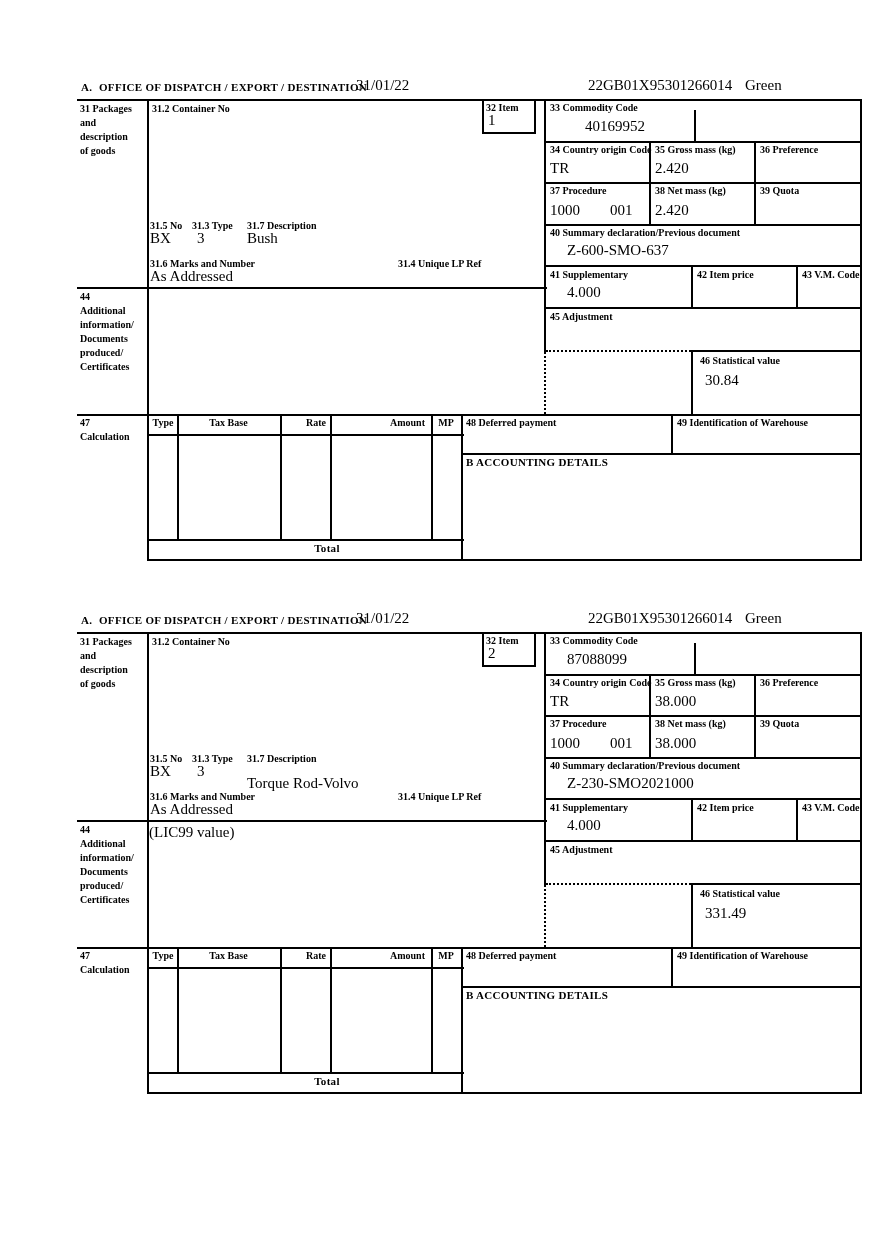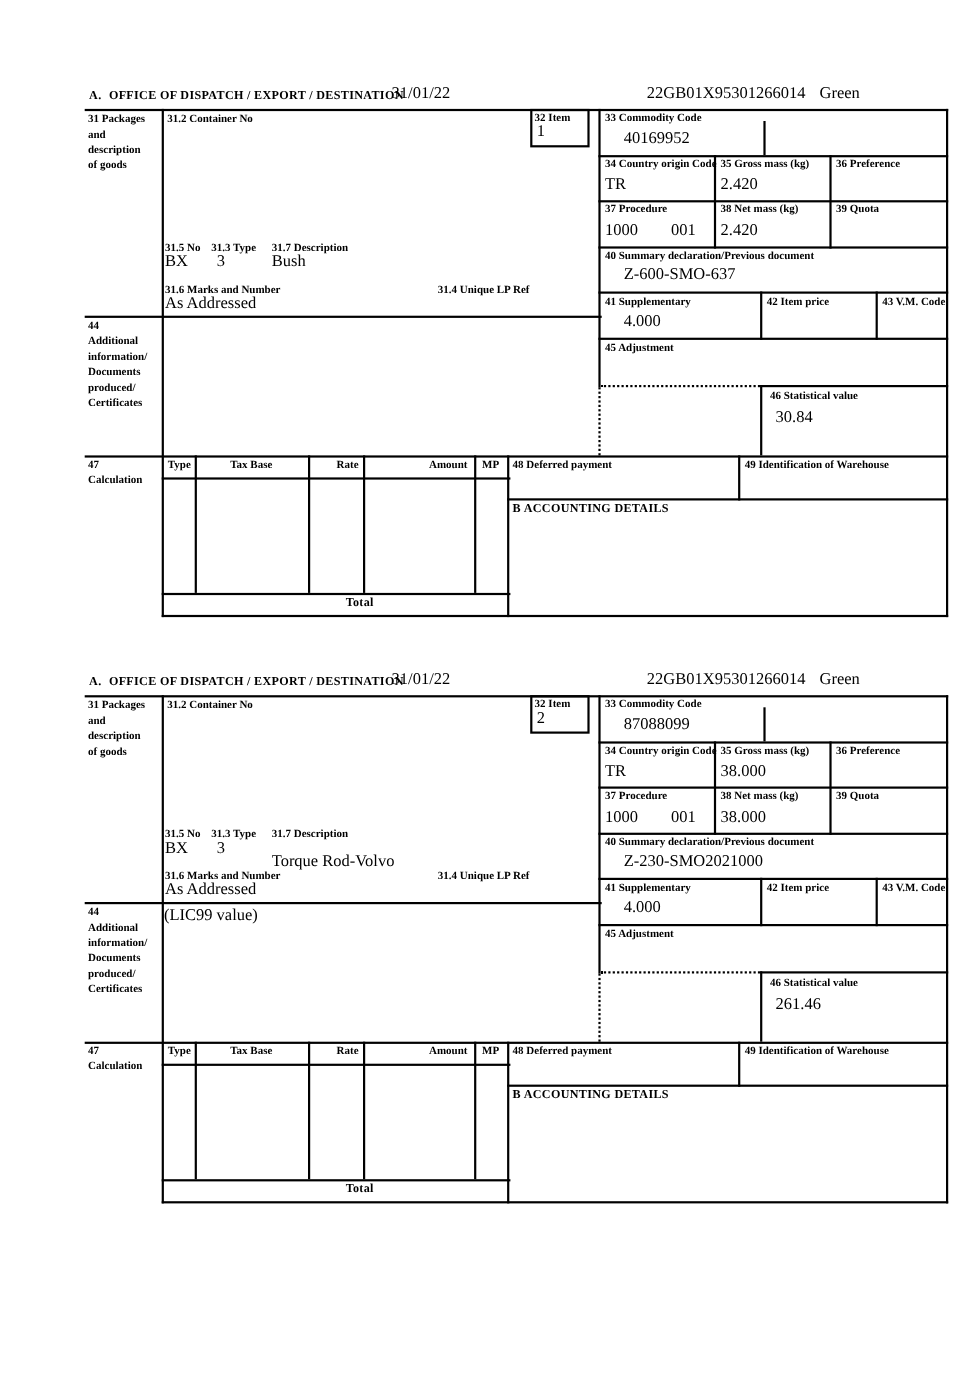--- a/index.html
+++ b/index.html
@@ -67,21 +67,21 @@
     <div class="t lbl" style="left:80px;top:38px">and</div>
     <div class="t lbl" style="left:80px;top:52px">description</div>
     <div class="t lbl" style="left:80px;top:66px">of goods</div>
 
     <div class="t lbl" style="left:152px;top:24px">31.2 Container No</div>
 
     <div class="t lbl" style="left:486px;top:23px">32 Item</div>
     <div class="t val" style="left:488px;top:33px">1</div>
 
     <div class="t lbl" style="left:550px;top:23px">33 Commodity Code</div>
-    <div class="t val" style="left:567px;top:39px">40169952</div>
+    <div class="t val" style="left:585px;top:39px">40169952</div>
 
     <div class="t lbl" style="left:550px;top:65px">34 Country origin Code</div>
     <div class="t lbl" style="left:655px;top:65px">35 Gross mass (kg)</div>
     <div class="t lbl" style="left:760px;top:65px">36 Preference</div>
     <div class="t val" style="left:550px;top:81px">TR</div>
     <div class="t val" style="left:655px;top:81px">2.420</div>
 
     <div class="t lbl" style="left:550px;top:106px">37 Procedure</div>
     <div class="t lbl" style="left:655px;top:106px">38 Net mass (kg)</div>
     <div class="t lbl" style="left:760px;top:106px">39 Quota</div>
@@ -204,21 +204,21 @@
     <div class="t val" style="left:567px;top:163px">Z-230-SMO2021000</div>
 
     <div class="t lbl" style="left:550px;top:190px">41 Supplementary</div>
     <div class="t lbl" style="left:697px;top:190px">42 Item price</div>
     <div class="t lbl" style="left:802px;top:190px">43 V.M. Code</div>
     <div class="t val" style="left:567px;top:205px">4.000</div>
 
     <div class="t lbl" style="left:550px;top:232px">45 Adjustment</div>
 
     <div class="t lbl" style="left:700px;top:276px">46 Statistical value</div>
-    <div class="t val" style="left:705px;top:293px">261.46</div>
+    <div class="t val" style="left:705px;top:293px">331.49</div>
 
     <div class="t lbl" style="left:150px;top:141px">31.5 No</div>
     <div class="t lbl" style="left:192px;top:141px">31.3 Type</div>
     <div class="t lbl" style="left:247px;top:141px">31.7 Description</div>
     <div class="t val" style="left:150px;top:151px">BX</div>
     <div class="t val" style="left:197px;top:151px">3</div>
     <div class="t val" style="left:247px;top:163px">Torque Rod-Volvo</div>
 
     <div class="t lbl" style="left:150px;top:179px">31.6 Marks and Number</div>
     <div class="t lbl" style="left:398px;top:179px">31.4 Unique LP Ref</div>

